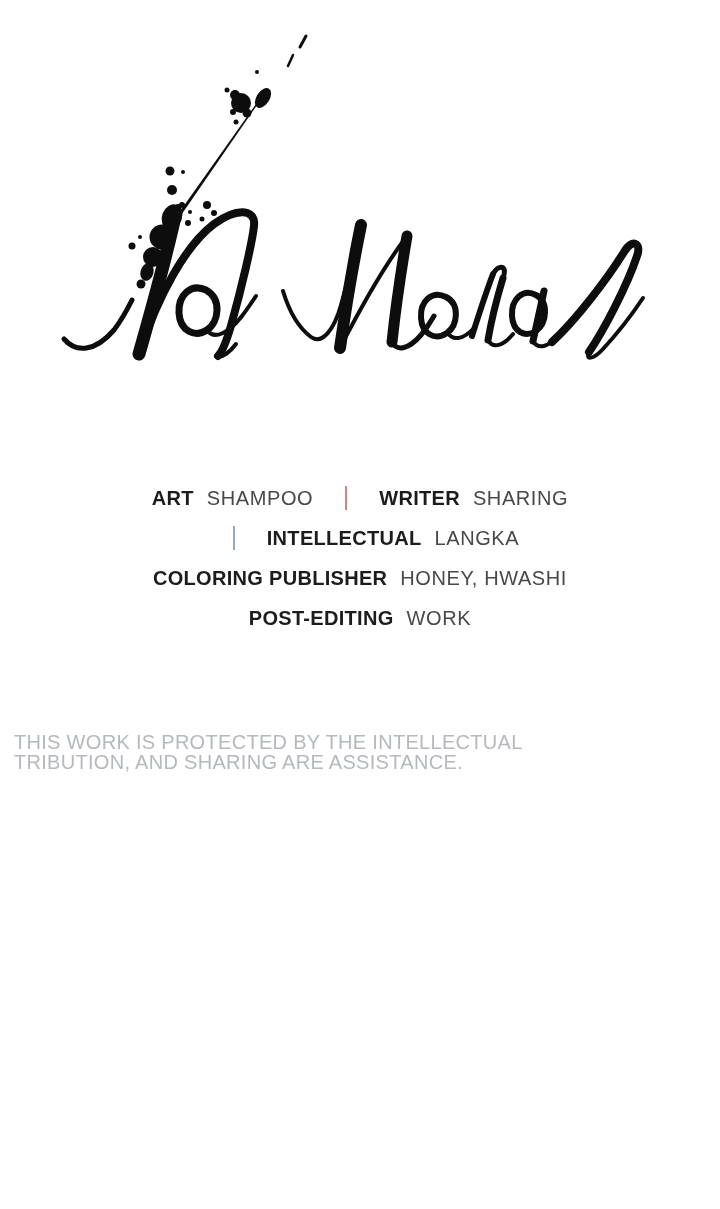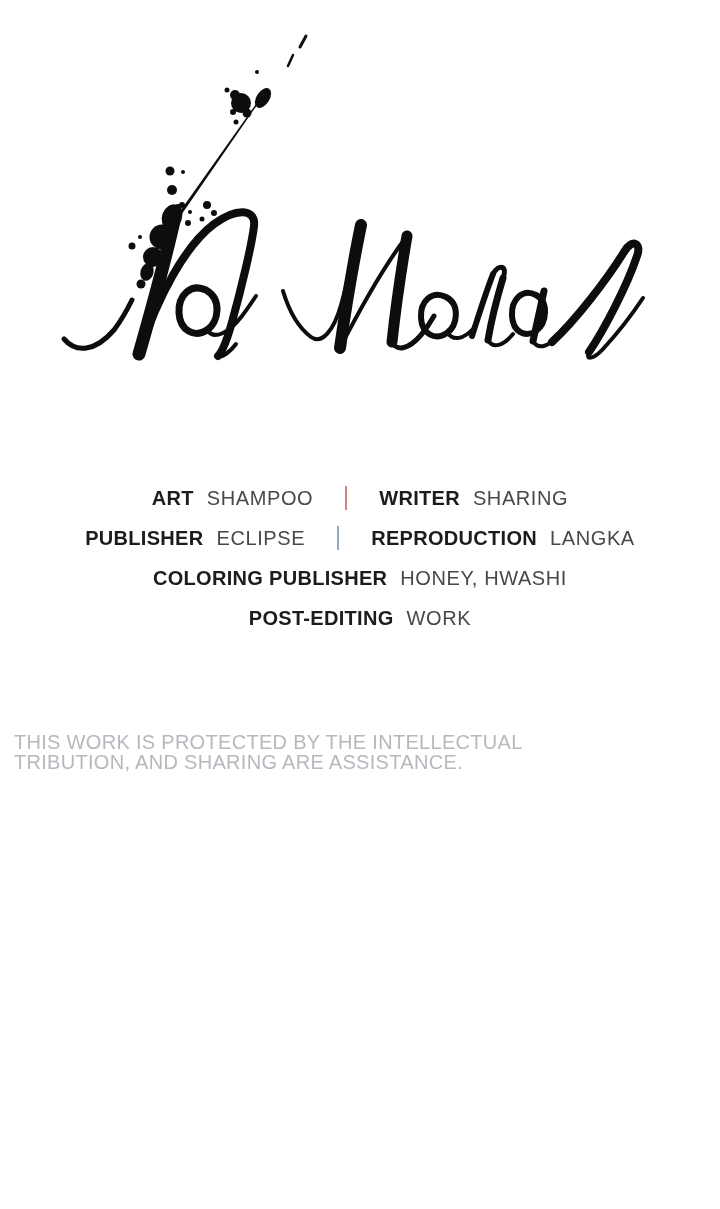--- a/index.html
+++ b/index.html
@@ -157,27 +157,23 @@
         <span class="credit-value">SHAMPOO</span>
       </span>
       <span class="divider" style="background-color: rgb(208, 131, 131);"></span>
       <span class="pair">
         <span class="credit-label">WRITER</span>
         <span class="credit-value">SHARING</span>
       </span>
     </div>
 
     <div class="credit-row">
-      <span class="pair">
-        <span class="credit-label">PUBLISHER</span>
-        <span class="credit-value">ECLIPSE</span>
-      </span>
       <span class="divider" style="background-color: rgb(150, 167, 203);"></span>
       <span class="pair">
-        <span class="credit-label">REPRODUCTION</span>
+        <span class="credit-label">INTELLECTUAL</span>
         <span class="credit-value">LANGKA</span>
       </span>
     </div>
 
 
     <div class="credit-row">
       <span class="pair">
         <span class="credit-label">COLORING PUBLISHER</span>
         <span class="credit-value">HONEY, HWASHI</span>
       </span>

